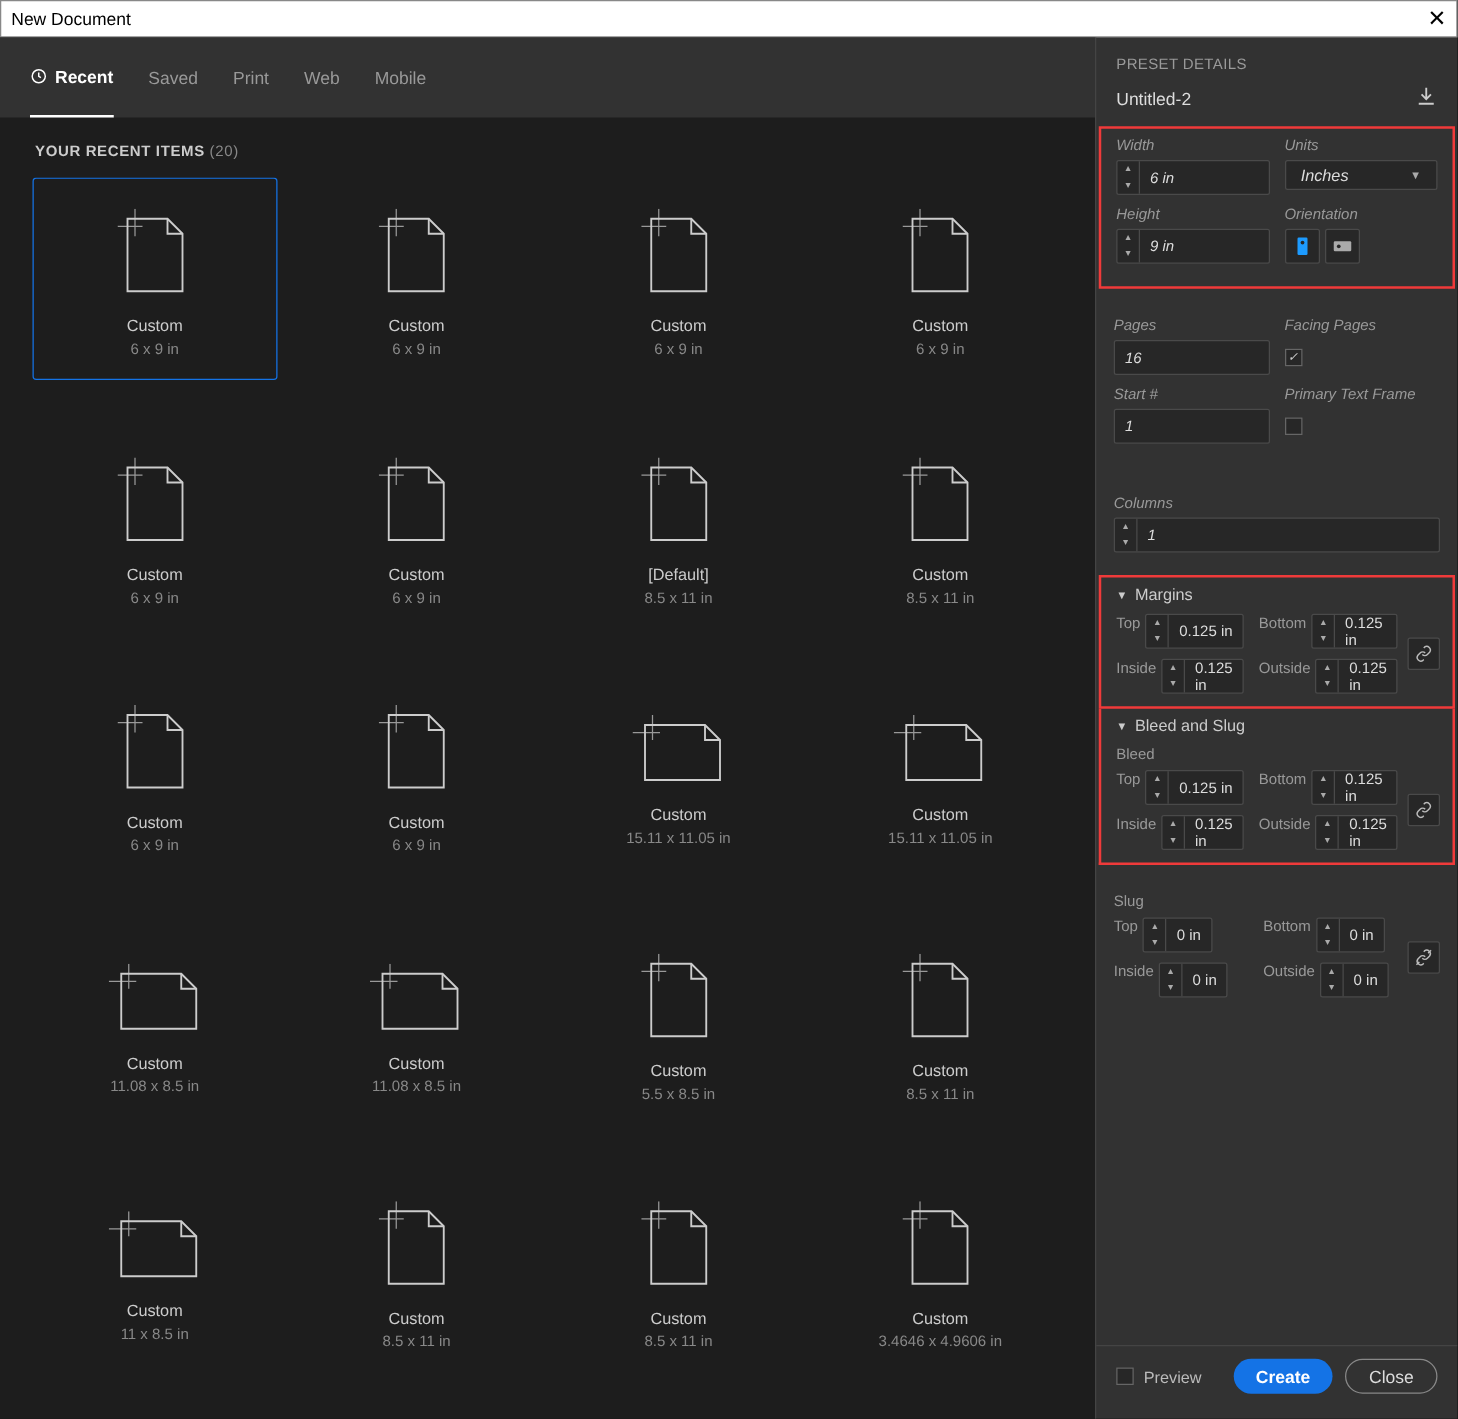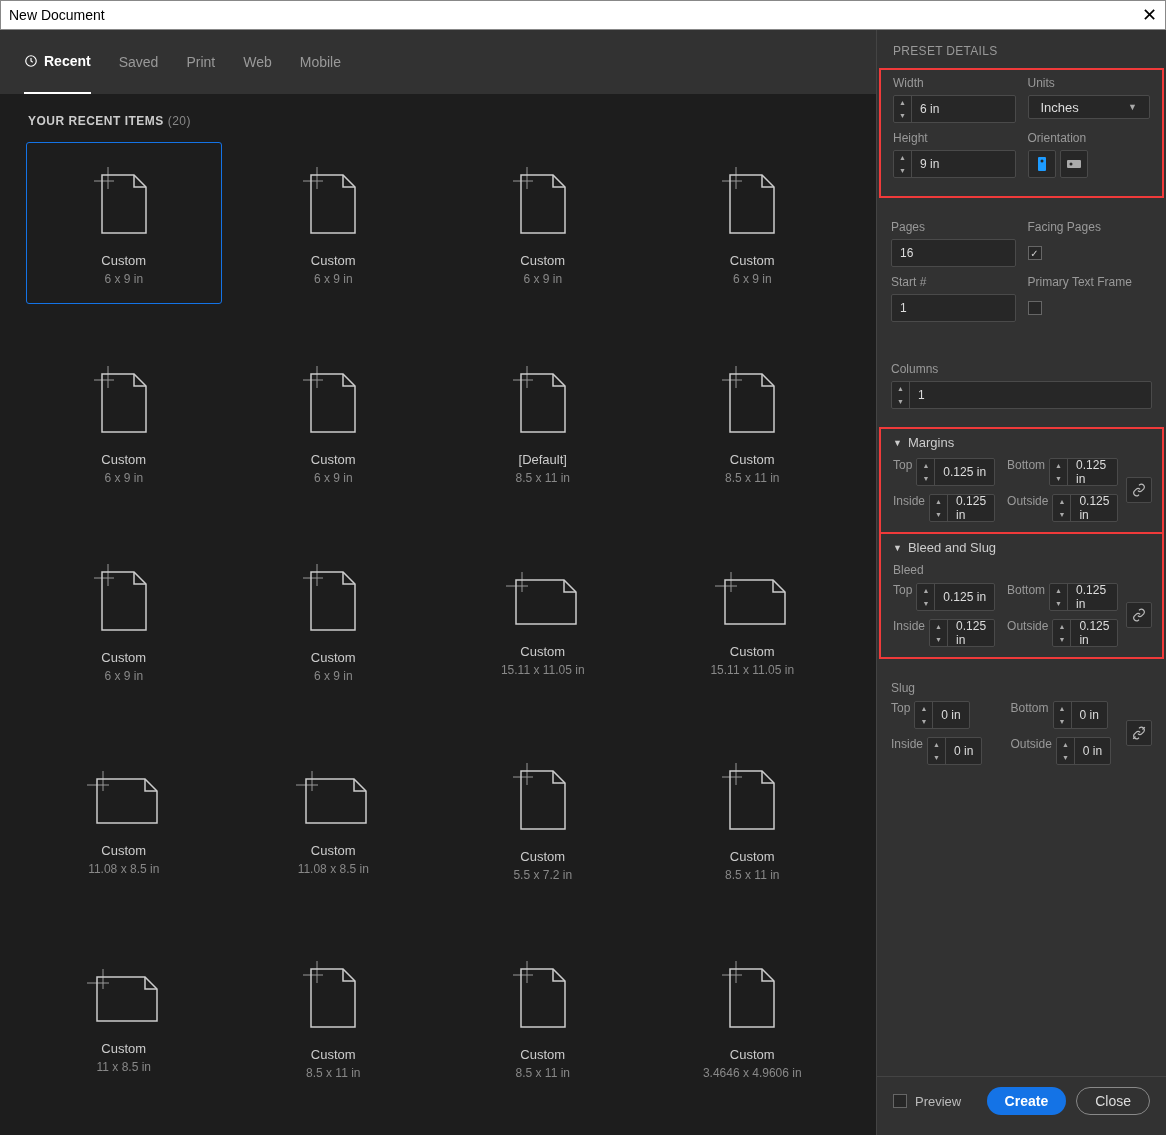--- a/index.html
+++ b/index.html
@@ -39,21 +39,21 @@
   .right-scroll { flex: 1; overflow-y: auto; padding-bottom: 12px; }
   
   .preset-details-title { color: #999; font-size: 12px; padding: 14px 16px 10px; letter-spacing: 0.3px; }
   .doc-name-row { display: flex; align-items: center; justify-content: space-between; padding: 0 16px 12px; }
   .doc-name { color: #ddd; font-size: 14px; }
   .download-icon { color: #ccc; cursor: pointer; }
   
   .highlight-box { border: 2px solid #f03a3a; margin: 0 2px; padding: 6px 12px 10px; }
   .plain-box { padding: 22px 14px 10px; }
   
-  .field-row { display: flex; gap: 12px; margin-bottom: 8px; }
+  .field-row { display: flex; gap: 12px; margin-bottom: 8px; font-style: italic; }
   .field-col { flex: 1; display: flex; flex-direction: column; gap: 5px; }
   .field-label { color: #999; font-size: 12px; }
   
   .spinner-input { display: flex; background: #272727; border: 1px solid #4a4a4a; height: 28px; align-items: center; border-radius: 2px; }
   .spinner-arrows { display: flex; flex-direction: column; width: 18px; border-right: 1px solid #4a4a4a; height: 100%; }
   .spin-up, .spin-down { flex: 1; display: flex; align-items: center; justify-content: center; font-size: 7px; color: #aaa; cursor: pointer; }
   .spinner-val { padding: 0 8px; color: #ddd; font-size: 12px; flex: 1; }
   
   .plain-input-box { background: #272727; border: 1px solid #4a4a4a; height: 28px; display: flex; align-items: center; padding: 0 8px; color: #ddd; font-size: 12px; border-radius: 2px; }
   
@@ -263,21 +263,21 @@
           <div class="preset-dims">11.08 x 8.5 in</div>
         </div>
         <div class="preset-item">
           <div class="preset-icon"><svg width="60" height="70" viewBox="0 0 60 70">
               <line x1="14" y1="0" x2="14" y2="22" stroke="#999" stroke-width="1"></line>
               <line x1="0" y1="14" x2="20" y2="14" stroke="#999" stroke-width="1"></line>
               <path d="M 8 8 H 40 L 52 20 V 66 H 8 Z" fill="none" stroke="#ccc" stroke-width="1.5"></path>
               <path d="M 40 8 V 20 H 52" fill="none" stroke="#ccc" stroke-width="1.5"></path>
             </svg></div>
           <div class="preset-name">Custom</div>
-          <div class="preset-dims">5.5 x 7.2 in</div>
+          <div class="preset-dims">5.5 x 8.5 in</div>
         </div>
         <div class="preset-item">
           <div class="preset-icon"><svg width="60" height="70" viewBox="0 0 60 70">
               <line x1="14" y1="0" x2="14" y2="22" stroke="#999" stroke-width="1"></line>
               <line x1="0" y1="14" x2="20" y2="14" stroke="#999" stroke-width="1"></line>
               <path d="M 8 8 H 40 L 52 20 V 66 H 8 Z" fill="none" stroke="#ccc" stroke-width="1.5"></path>
               <path d="M 40 8 V 20 H 52" fill="none" stroke="#ccc" stroke-width="1.5"></path>
             </svg></div>
           <div class="preset-name">Custom</div>
           <div class="preset-dims">8.5 x 11 in</div>
@@ -321,20 +321,28 @@
             </svg></div>
           <div class="preset-name">Custom</div>
           <div class="preset-dims">3.4646 x 4.9606 in</div>
         </div>
       </div>
   </div>
 
   <div class="right-panel">
     <div class="right-scroll">
       <div class="preset-details-title">PRESET DETAILS</div>
+      <div class="doc-name-row">
+        <span class="doc-name">Untitled-2</span>
+        <span class="download-icon">
+          <svg width="18" height="18" viewBox="0 0 24 24" fill="none" stroke="#ccc" stroke-width="2">
+              <path d="M12 3v12M7 10l5 5 5-5M4 20h16"></path>
+            </svg>
+        </span>
+      </div>
 
       <div class="highlight-box">
         <div class="field-row">
           <div class="field-col">
             <span class="field-label">Width</span>
             <div class="spinner-input">
               <div class="spinner-arrows">
                   <div class="spin-up">▲</div>
                   <div class="spin-down">▼</div>
                 </div>

